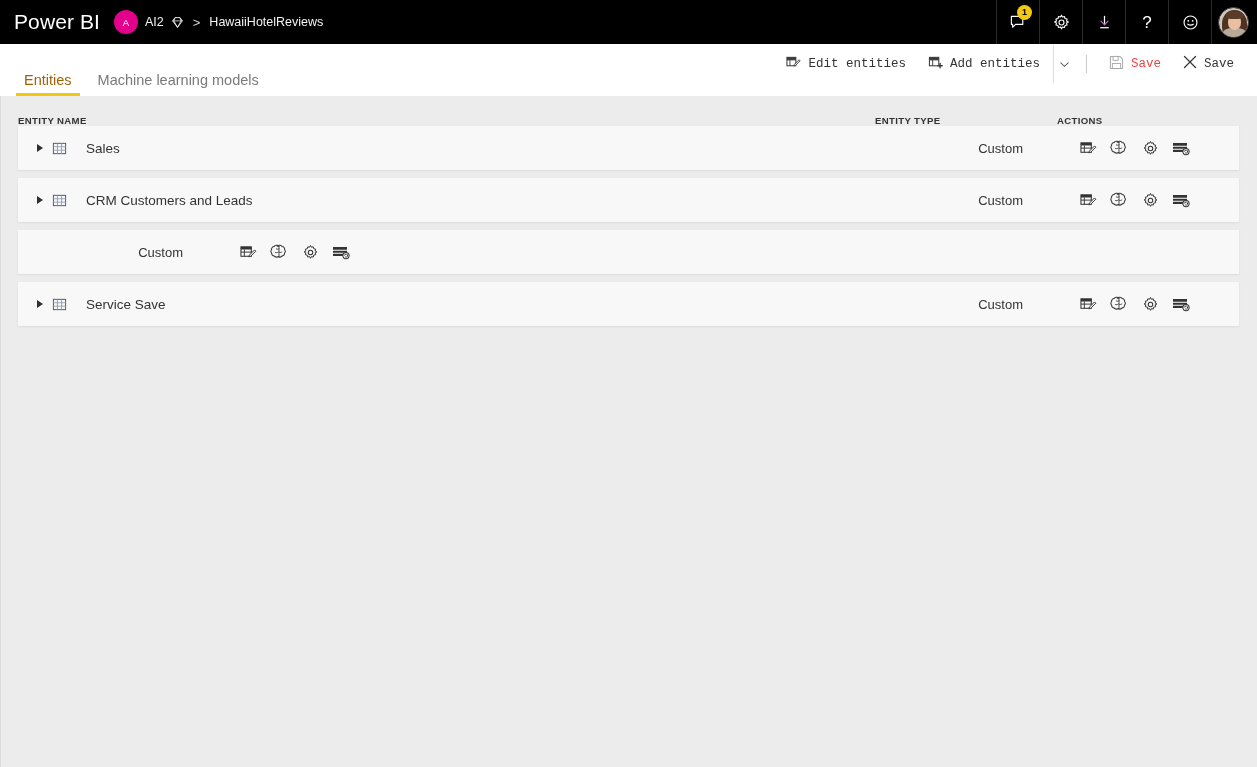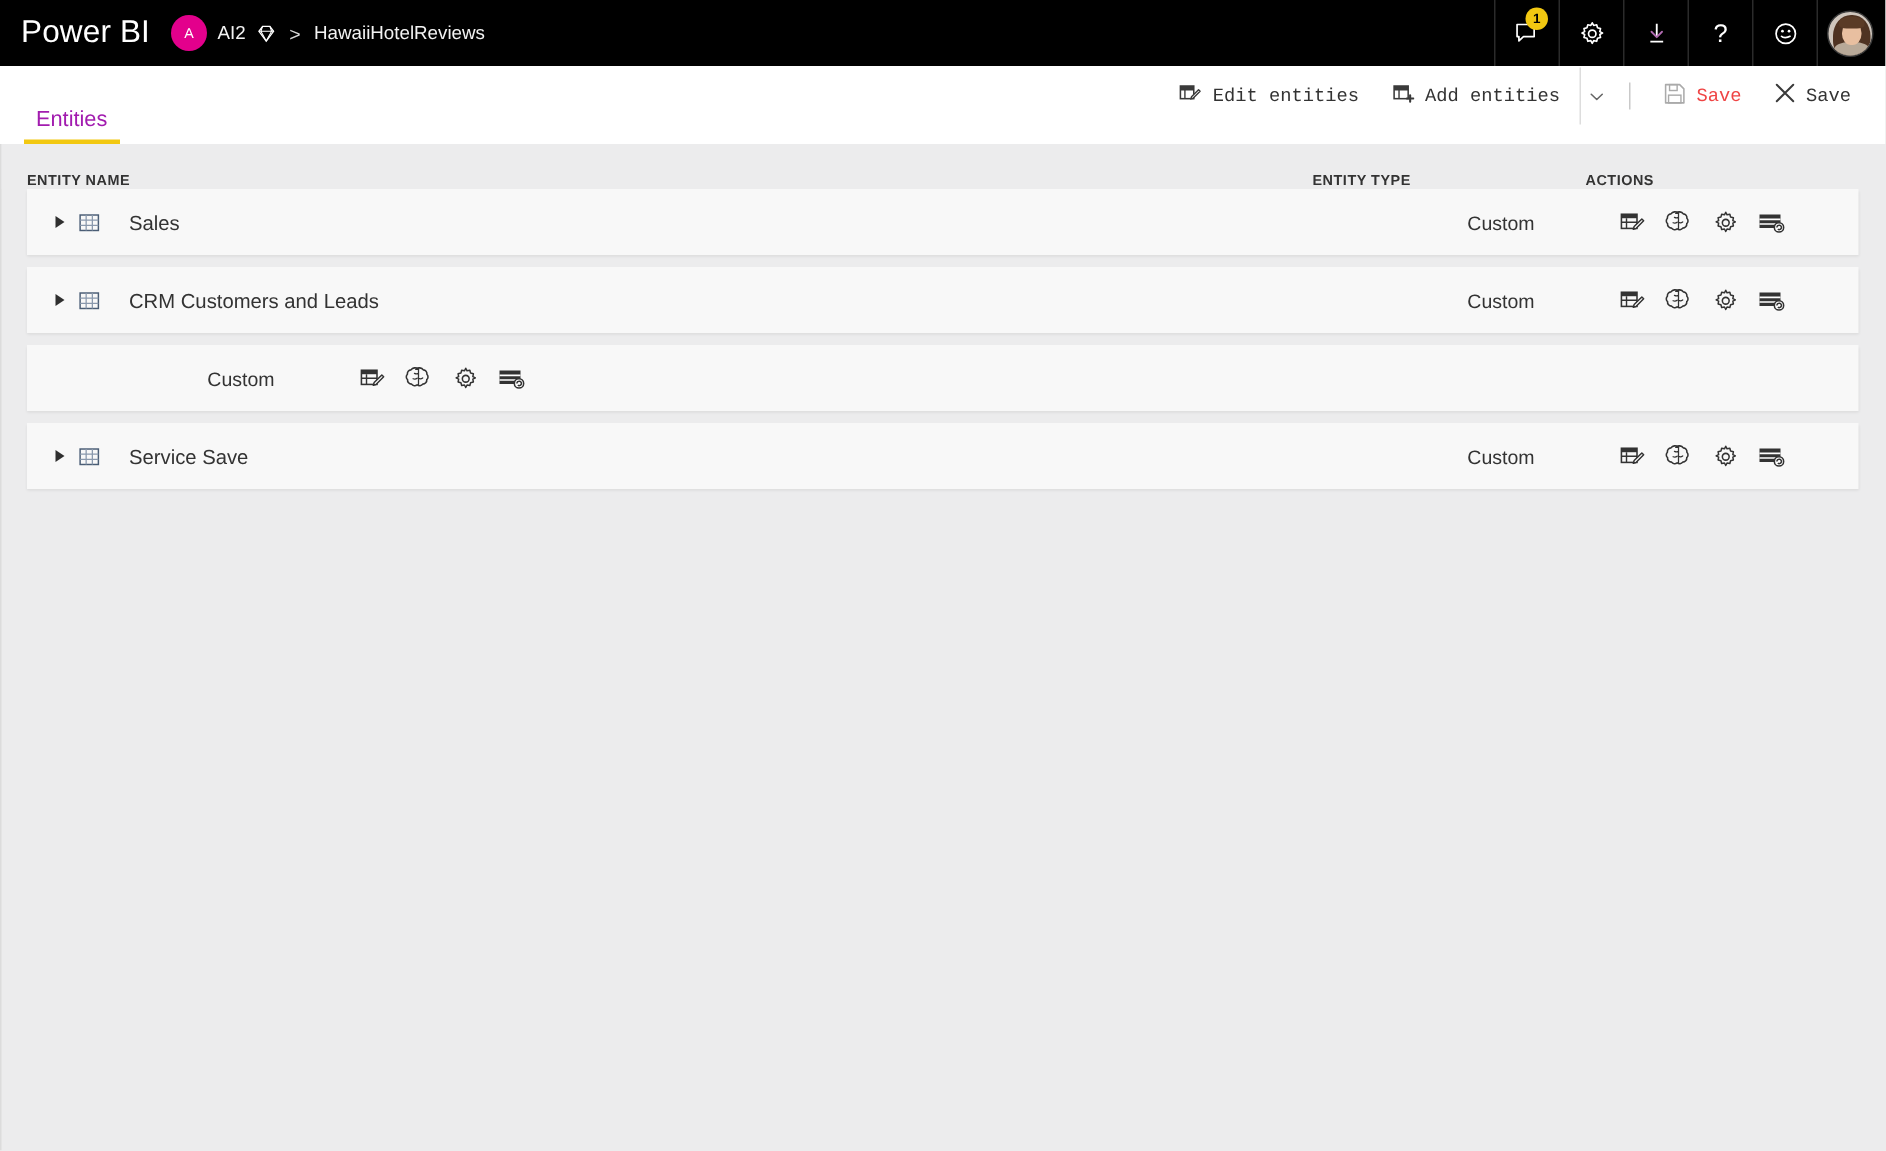--- a/index.html
+++ b/index.html
@@ -179,21 +179,21 @@
   }
   .tab {
     font-size: 14.5px;
     color: #7a7a7a;
     padding: 0 8px 9px 8px;
     cursor: pointer;
     position: relative;
     line-height: 1;
     white-space: nowrap;
   }
-  .tab.active { color: #a21caf; }
+  .tab.active { color: #a16207; }
   .tab.active::after {
     content: "";
     position: absolute;
     left: 0; right: 0; bottom: 0;
     height: 3px;
     background: #f2c811;
   }
 
   
   .content {
@@ -352,20 +352,23 @@
 
     </div>
   </div>
 
   <div class="commandbar">
 
     <div class="tabs">
       <div class="tab active">
         <span>Entities</span>
       </div>
+      <div class="tab">
+        <span>Machine learning models</span>
+      </div>
     </div>
 
     <div class="cmd-right">
 
       <div class="cmd-btn">
         <span>
           <svg width="15" height="15" viewBox="0 0 16 16">
             <rect x="1" y="2.5" width="9.5" height="9" fill="none" stroke="#3a3a3a" stroke-width="1.1"></rect>
             <path d="M1 5.2h9.5M4.2 5.2v6.3" stroke="#3a3a3a" stroke-width="1"></path>
             <rect x="1" y="2.5" width="9.5" height="2.7" fill="#3a3a3a"></rect>

